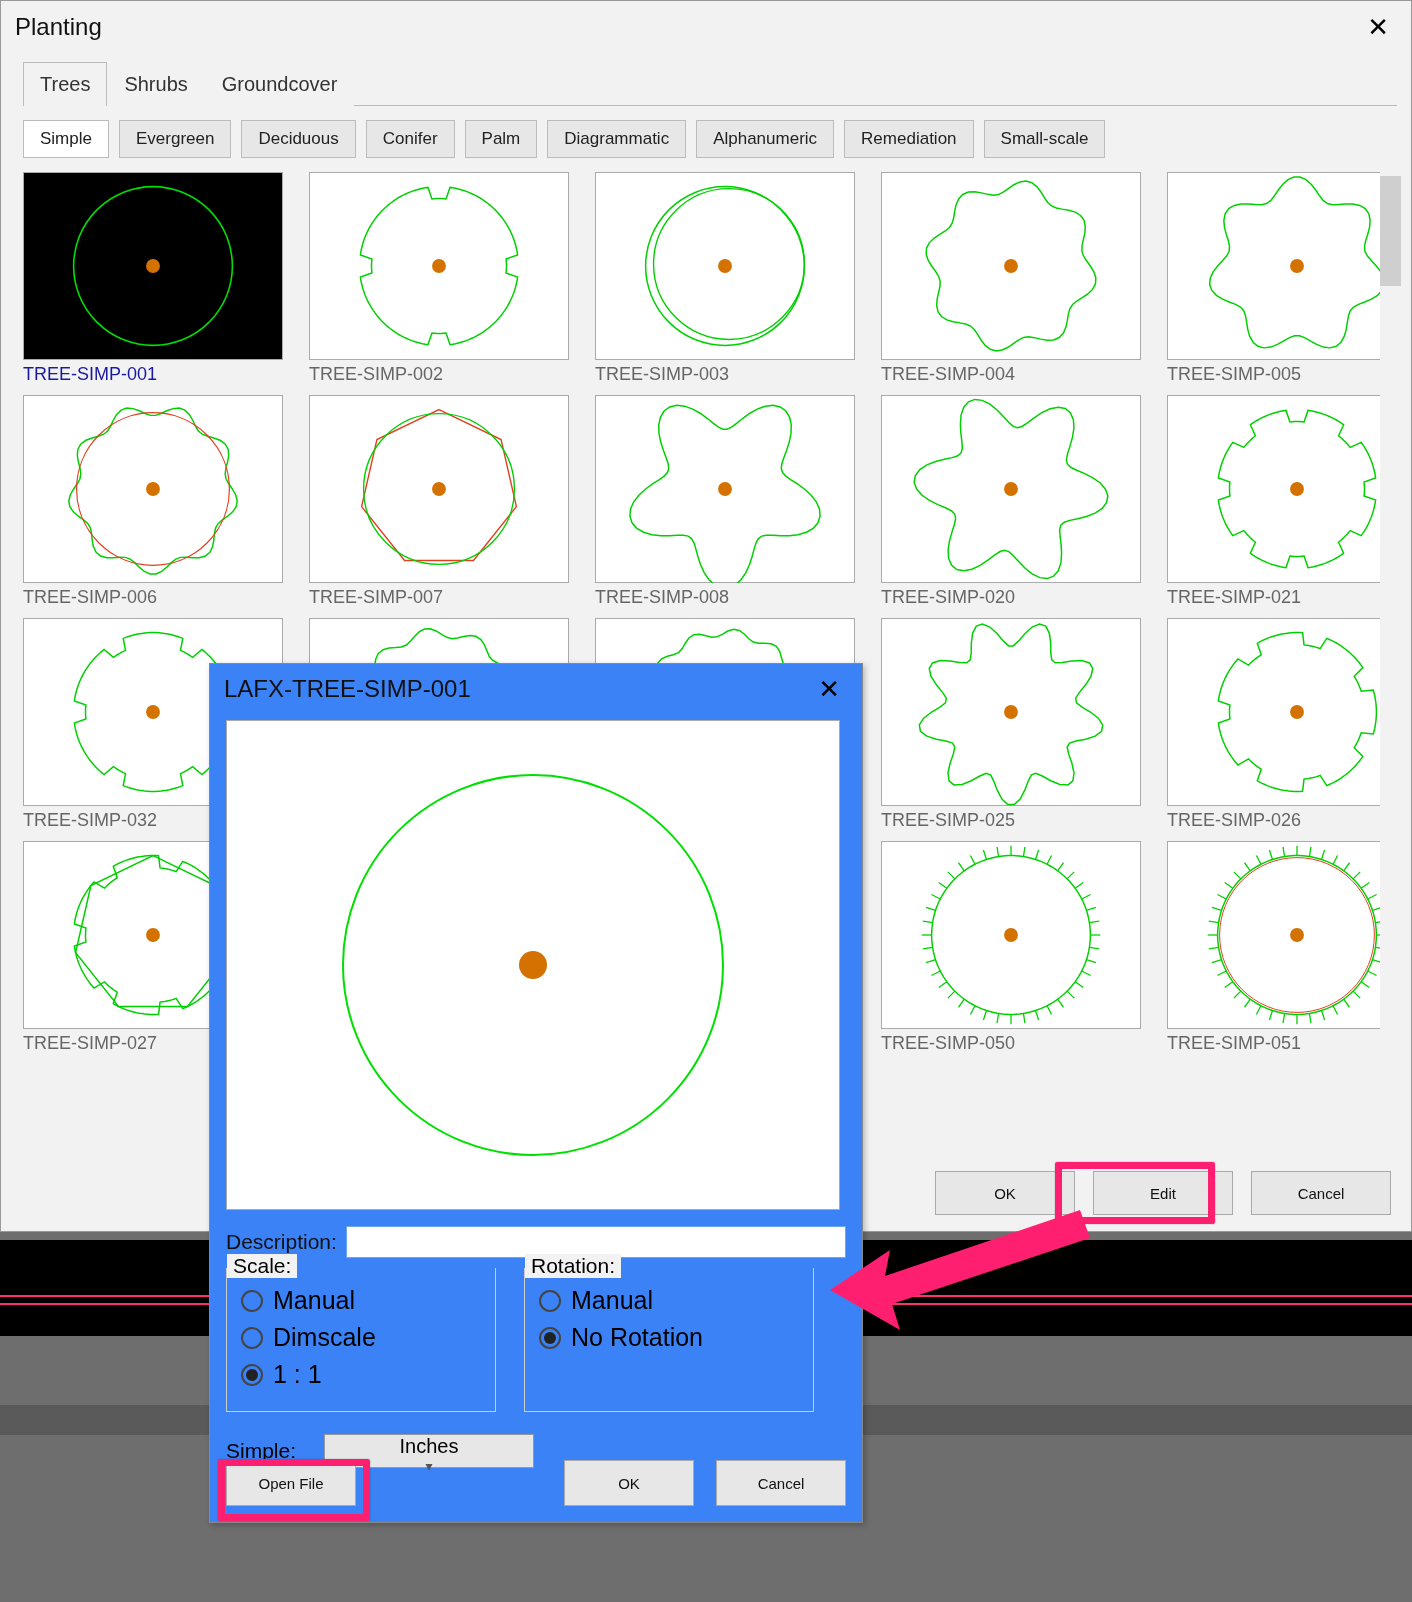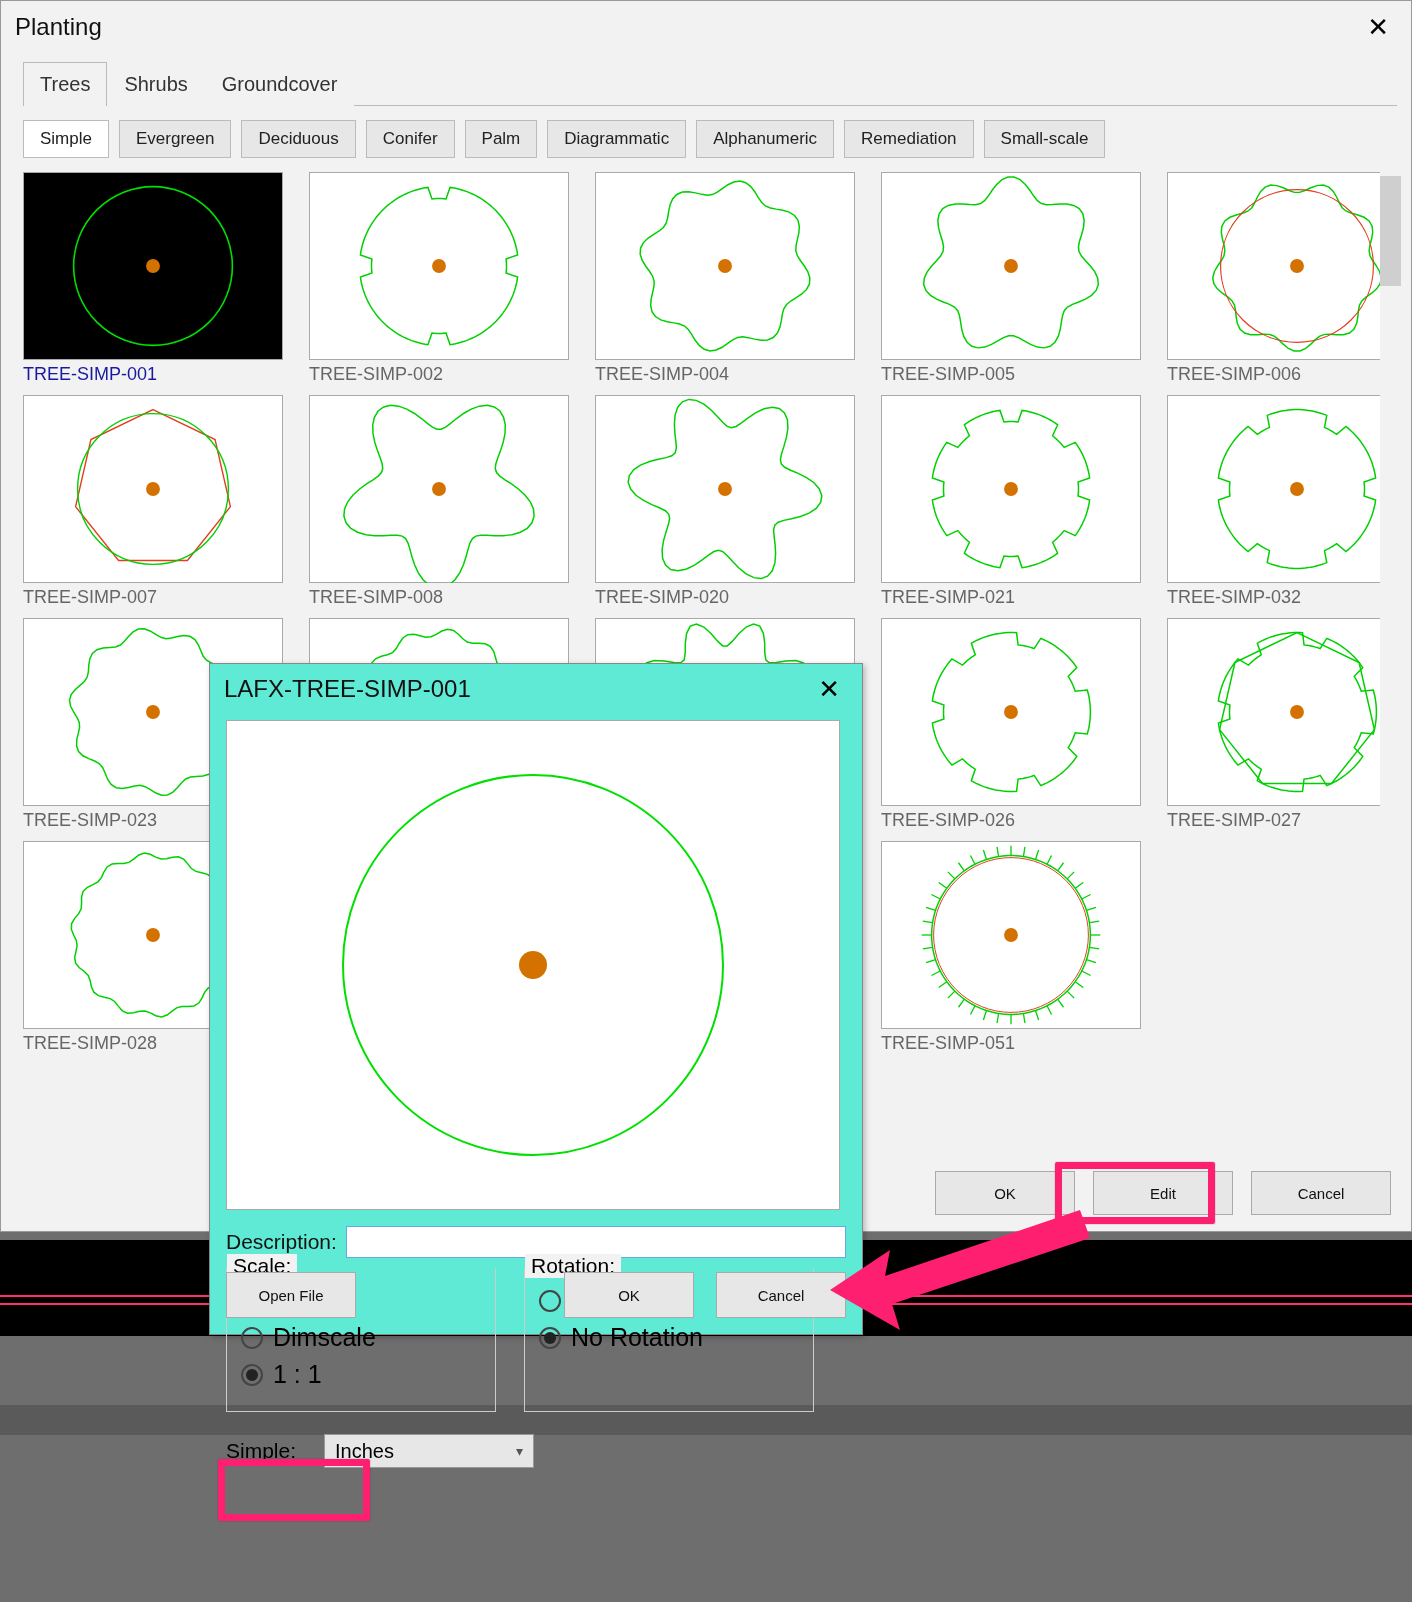--- a/index.html
+++ b/index.html
@@ -36,36 +36,36 @@
   .scrollbar{position:absolute;right:-1px;top:0;width:22px;height:100%;background:#f2f2f2;}
   .sb-thumb{position:absolute;right:0;top:4px;width:22px;height:110px;background:#cfcfcf;}
   .sb-arrow{position:absolute;right:0;width:22px;height:22px;display:flex;align-items:center;justify-content:center;color:#666;font-size:14px;}
   .sb-up{top:-20px;}
   .sb-down{bottom:-20px;}
 
   .dlg-buttons{position:absolute;right:20px;bottom:16px;display:flex;gap:18px;}
   .btn{min-width:140px;height:44px;border:1px solid #aaa;background:#e7e7e7;font-size:15px;color:#111;display:flex;align-items:center;justify-content:center;cursor:pointer;}
 
   
-  .dlg2{position:absolute;left:209px;top:663px;width:654px;height:672px;background:#5eead4;border:1px solid #888;box-shadow:2px 2px 6px rgba(0,0,0,.25);}
+  .dlg2{position:absolute;left:209px;top:663px;width:654px;height:860px;background:#3b82f6;border:1px solid #888;box-shadow:2px 2px 6px rgba(0,0,0,.25);}
   .dlg2 .titlebar{height:50px;padding:0 14px;}
   .preview{margin:6px 16px 0 16px;width:614px;height:490px;border:1px solid #aaa;background:#fff;display:flex;align-items:center;justify-content:center;}
   .row{display:flex;align-items:center;margin:16px 16px 0 16px;font-size:21px;color:#111;}
   .row label{width:120px;}
   .row input[type=text]{flex:1;height:32px;border:1px solid #6aa7e8;padding:2px 6px;font-size:19px;}
   .groups{display:flex;margin:10px 16px 0 16px;gap:28px;}
   .group{border:1px solid #ccc;border-top:none;padding:10px 14px 14px 14px;position:relative;}
   .group.scale{width:270px;}
   .group.rot{width:290px;}
   .group .gt{position:absolute;top:-14px;left:0;font-size:21px;background:#f2f2f2;padding:0 6px;}
   .radio{display:flex;align-items:center;gap:10px;font-size:25px;margin:8px 0;}
   .radio .r{width:22px;height:22px;border:2px solid #444;border-radius:50%;display:flex;align-items:center;justify-content:center;}
   .radio .r.checked::after{content:"";width:12px;height:12px;background:#222;border-radius:50%;}
   .unit-row{display:flex;align-items:center;gap:28px;margin:22px 16px 0 16px;font-size:21px;}
-  .select{width:210px;height:34px;border:1px solid #999;background:#e7e7e7;display:flex;align-items:center;justify-content:space-between;padding:0 10px;font-size:20px;}
+  .select{width:210px;height:34px;border:1px solid #999;background:#e7e7e7;display:flex;align-items:center;justify-content:space-between;padding:0 10px;font-size:20px;flex-direction:column;}
   .select .chev{font-size:14px;color:#555;}
   .dlg2-buttons{display:flex;gap:22px;position:absolute;bottom:16px;left:16px;right:16px;}
   .dlg2-buttons .btn{min-width:130px;height:46px;}
   .spacer{flex:1;}
 
   
   .hl{position:absolute;border:7px solid #ff1f70;border-radius:2px;pointer-events:none;box-shadow:0 0 0 1px rgba(0,0,0,.08);}
   
   .arrow{position:absolute;pointer-events:none;}
 </style>
@@ -116,20 +116,30 @@
           <div class="cap sel">TREE-SIMP-001</div>
         </div>
         <div class="cell">
           <div class="thumb">
             <svg width="260" height="188" viewBox="0 0 260 188">
               <path d="M198.0 94.0L198.0 96.4L197.8 98.7L197.6 101.1L209.2 105.1L208.8 107.9L208.3 110.6L207.6 113.4L206.9 116.1L206.1 118.7L205.2 121.4L204.2 124.0L203.1 126.5L201.9 129.1L200.6 131.6L199.3 134.0L197.8 136.4L196.3 138.7L194.7 141.0L193.0 143.3L191.3 145.4L189.5 147.5L187.5 149.6L185.6 151.5L183.5 153.5L181.4 155.3L179.3 157.0L177.0 158.7L174.7 160.3L172.4 161.8L170.0 163.3L167.6 164.6L165.1 165.9L162.5 167.1L160.0 168.2L157.4 169.2L154.7 170.1L152.1 170.9L149.4 171.6L146.6 172.3L143.9 172.8L141.1 173.2L137.1 161.6L134.7 161.8L132.4 162.0L130.0 162.0L127.6 162.0L125.3 161.8L122.9 161.6L118.9 173.2L116.1 172.8L113.4 172.3L110.6 171.6L107.9 170.9L105.3 170.1L102.6 169.2L100.0 168.2L97.5 167.1L94.9 165.9L92.4 164.6L90.0 163.3L87.6 161.8L85.3 160.3L83.0 158.7L80.7 157.0L78.6 155.3L76.5 153.5L74.4 151.5L72.5 149.6L70.5 147.5L68.7 145.4L67.0 143.3L65.3 141.0L63.7 138.7L62.2 136.4L60.7 134.0L59.4 131.6L58.1 129.1L56.9 126.5L55.8 124.0L54.8 121.4L53.9 118.7L53.1 116.1L52.4 113.4L51.7 110.6L51.2 107.9L50.8 105.1L62.4 101.1L62.2 98.7L62.0 96.4L62.0 94.0L62.0 91.6L62.2 89.3L62.4 86.9L50.8 82.9L51.2 80.1L51.7 77.4L52.4 74.6L53.1 71.9L53.9 69.3L54.8 66.6L55.8 64.0L56.9 61.5L58.1 58.9L59.4 56.4L60.7 54.0L62.2 51.6L63.7 49.3L65.3 47.0L67.0 44.7L68.7 42.6L70.5 40.5L72.5 38.4L74.4 36.5L76.5 34.5L78.6 32.7L80.7 31.0L83.0 29.3L85.3 27.7L87.6 26.2L90.0 24.7L92.4 23.4L94.9 22.1L97.5 20.9L100.0 19.8L102.6 18.8L105.3 17.9L107.9 17.1L110.6 16.4L113.4 15.7L116.1 15.2L118.9 14.8L122.9 26.4L125.3 26.2L127.6 26.0L130.0 26.0L132.4 26.0L134.7 26.2L137.1 26.4L141.1 14.8L143.9 15.2L146.6 15.7L149.4 16.4L152.1 17.1L154.7 17.9L157.4 18.8L160.0 19.8L162.5 20.9L165.1 22.1L167.6 23.4L170.0 24.7L172.4 26.2L174.7 27.7L177.0 29.3L179.3 31.0L181.4 32.7L183.5 34.5L185.6 36.5L187.5 38.4L189.5 40.5L191.3 42.6L193.0 44.7L194.7 47.0L196.3 49.3L197.8 51.6L199.3 54.0L200.6 56.4L201.9 58.9L203.1 61.5L204.2 64.0L205.2 66.6L206.1 69.3L206.9 71.9L207.6 74.6L208.3 77.4L208.8 80.1L209.2 82.9L197.6 86.9L197.8 89.3L198.0 91.6L198.0 94.0 Z" fill="none" stroke="#00d000" stroke-width="1.5"></path>
               <circle cx="130" cy="94" r="7" fill="#d37200"></circle>
             </svg>
           </div>
           <div class="cap">TREE-SIMP-002</div>
+        </div>
+        <div class="cell">
+          <div class="thumb">
+            <svg width="260" height="188" viewBox="0 0 260 188">
+              <circle cx="130" cy="94" r="80" fill="none" stroke="#00d000" stroke-width="1.5"></circle>
+              <circle cx="134" cy="92" r="76" fill="none" stroke="#00d000" stroke-width="1.4"></circle>
+              <circle cx="130" cy="94" r="7" fill="#d37200"></circle>
+            </svg>
+          </div>
+          <div class="cap">TREE-SIMP-003</div>
         </div>
         <div class="cell">
           <div class="thumb">
             <svg width="260" height="188" viewBox="0 0 260 188">
               <path d="M210.0 94.0L213.5 99.8L215.5 106.0L215.1 112.1L212.2 117.6L207.4 122.2L201.8 125.9L196.3 129.3L192.1 132.8L189.3 137.1L187.8 142.5L186.8 148.9L185.4 155.6L182.8 161.6L178.6 166.1L173.0 168.5L166.5 168.9L159.8 167.7L153.4 166.2L147.8 165.3L142.7 166.0L137.8 168.4L132.7 172.0L127.1 175.9L121.1 178.7L114.9 179.6L109.1 177.9L104.0 174.0L99.8 168.6L96.4 162.9L93.0 158.0L89.2 154.5L84.3 152.5L78.4 151.3L71.8 150.2L65.3 148.3L59.9 144.9L56.4 140.0L55.1 133.8L55.6 127.1L57.1 120.5L58.4 114.5L58.6 109.2L57.0 104.3L53.9 99.3L50.0 94.0L46.5 88.2L44.5 82.0L44.9 75.9L47.8 70.4L52.6 65.8L58.2 62.1L63.7 58.7L67.9 55.2L70.7 50.9L72.2 45.5L73.2 39.1L74.6 32.4L77.2 26.4L81.4 21.9L87.0 19.5L93.5 19.1L100.2 20.3L106.6 21.8L112.2 22.7L117.3 22.0L122.2 19.6L127.3 16.0L132.9 12.1L138.9 9.3L145.1 8.4L150.9 10.1L156.0 14.0L160.2 19.4L163.6 25.1L167.0 30.0L170.8 33.5L175.7 35.5L181.6 36.7L188.2 37.8L194.7 39.7L200.1 43.1L203.6 48.0L204.9 54.2L204.4 60.9L202.9 67.5L201.6 73.5L201.4 78.8L203.0 83.7L206.1 88.7L210.0 94.0 Z" fill="none" stroke="#00d000" stroke-width="1.5"></path>
               <circle cx="130" cy="94" r="7" fill="#d37200"></circle>
             </svg>
           </div>
           <div class="cap">TREE-SIMP-004</div>
         </div>

